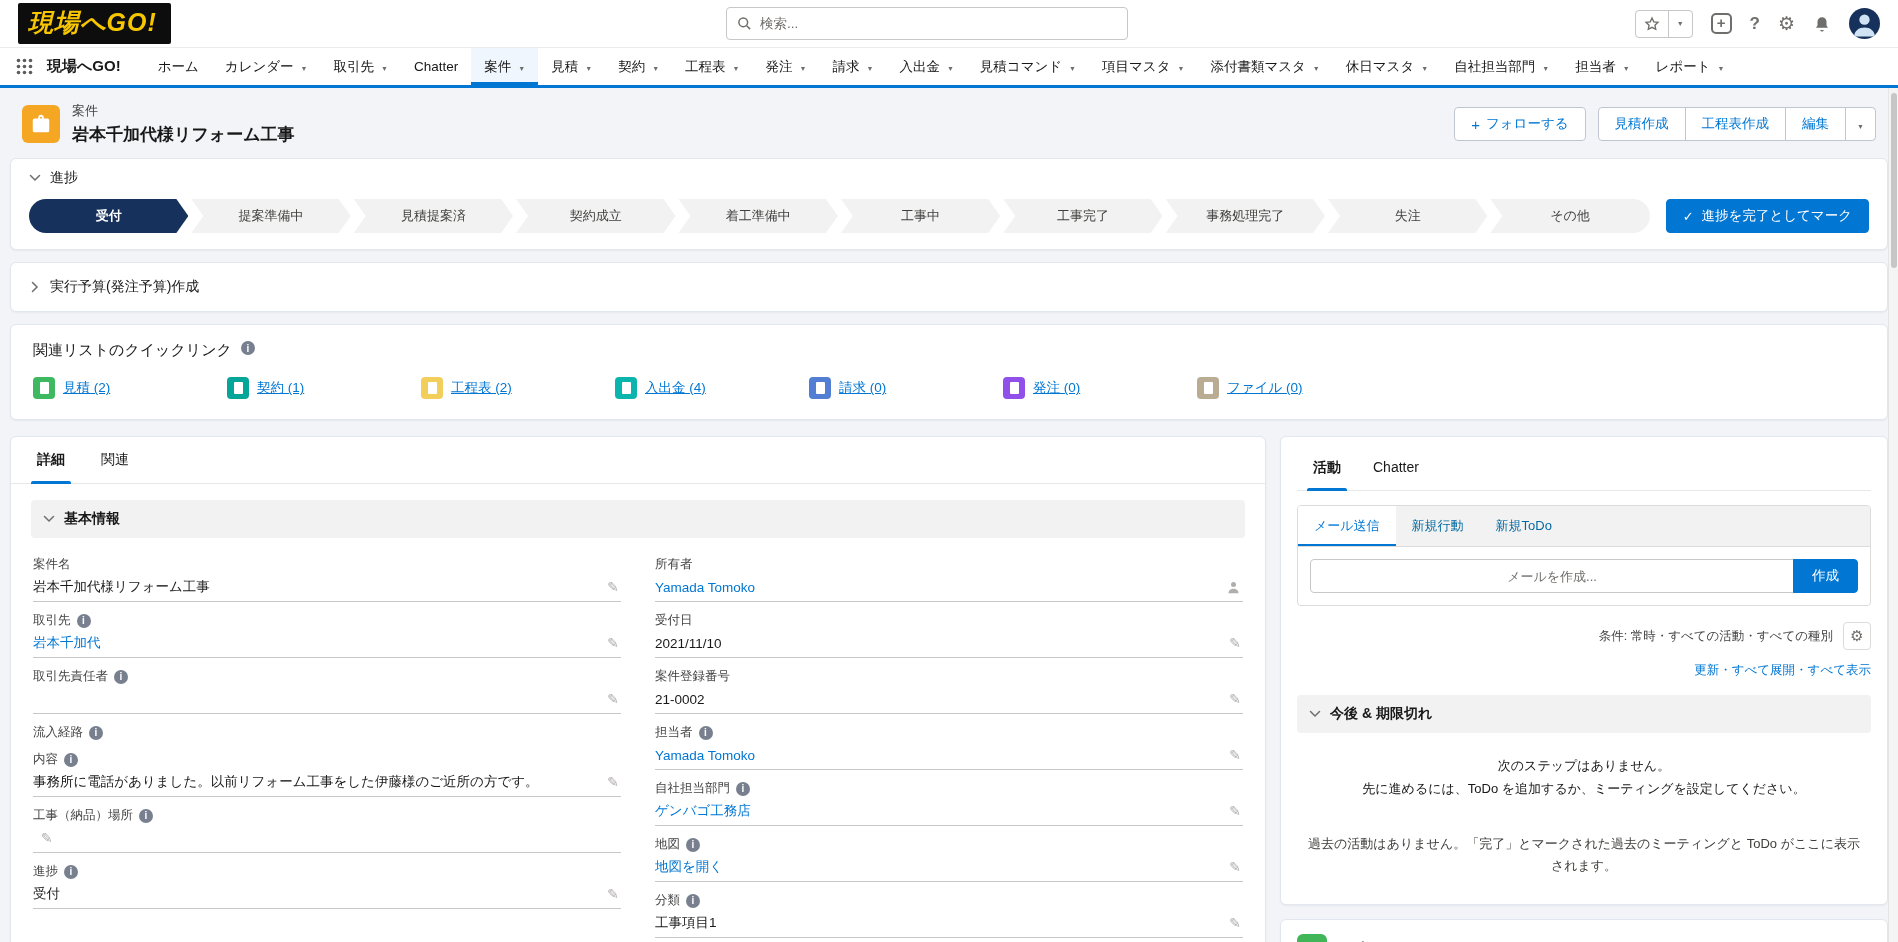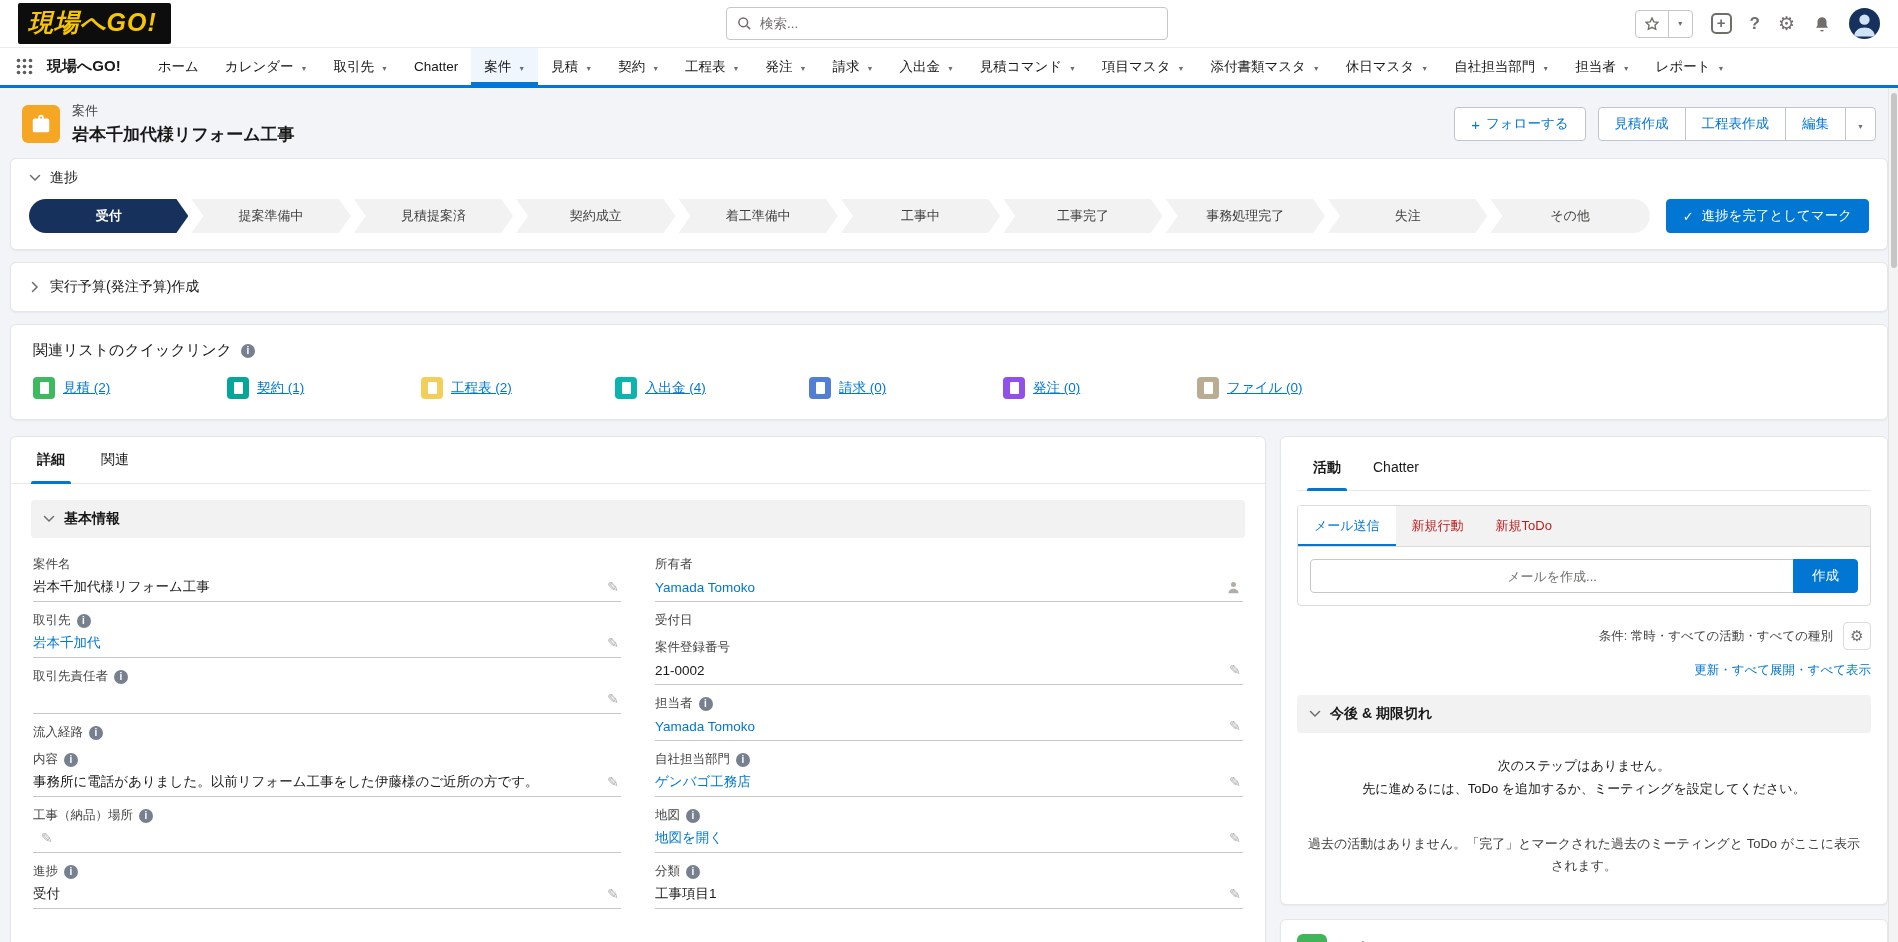--- a/index.html
+++ b/index.html
@@ -3,21 +3,21 @@
 <meta charset="utf-8">
 <style>
   * { margin:0; padding:0; box-sizing:border-box; }
   html,body { width:1898px; height:942px; overflow:hidden; }
   body { font-family:"Liberation Sans","DejaVu Sans",sans-serif; background:#f2f4f8; color:#181818; font-size:13px; position:relative; }
   input,button { font-family:inherit; }
 
   
   .gheader { height:48px; background:#fff; display:flex; align-items:center; padding:0 18px; position:relative; border-bottom:1px solid #ececec; }
   .logo { background:#0d0d0d; color:#f7c600; font-weight:900; font-style:italic; font-size:25px; padding:3px 14px 5px 10px; letter-spacing:1px; border-radius:2px; white-space:nowrap; }
-  .gsearch { position:absolute; left:726px; top:7px; width:442px; height:33px; border:1px solid #c9c7c5; border-radius:4px; display:flex; align-items:center; padding:12px 10px; background:#fff; }
+  .gsearch { position:absolute; left:726px; top:7px; width:402px; height:33px; border:1px solid #c9c7c5; border-radius:4px; display:flex; align-items:center; padding:12px 10px; background:#fff; }
   .gsearch-input { border:none; outline:none; flex:1; font-size:13.5px; margin-left:8px; color:#181818; background:transparent; }
   .gsearch-input::placeholder { color:#706e6b; }
   .gicons { margin-left:auto; display:flex; align-items:center; gap:18px; }
   .fav-group { display:flex; border:1px solid #c9c7c5; border-radius:4px; height:28px; align-items:center; overflow:hidden; }
   .fav-group .gicon { padding:0 8px; height:100%; }
   .fav-group .gicon + .gicon { border-left:1px solid #c9c7c5; }
   .gicon { color:#706e6b; font-size:16px; cursor:pointer; display:flex; align-items:center; justify-content:center; line-height:1; }
   .tiny-caret::before { content:"▼"; font-size:7px; color:#706e6b; }
   .plus-box { width:21px; height:21px; border:2px solid #706e6b; border-radius:5px; font-size:15px; font-weight:700; }
   .plus-box::before { content:"+"; margin-top:-2px; }
@@ -66,21 +66,21 @@
   .path-stage.current { background:#16325c; color:#fff; font-weight:700; }
   .btn-primary { background:#0176d3; color:#fff; border:1px solid #0176d3; border-radius:4px; height:34px; font-size:13.5px; padding:0 16px; cursor:pointer; display:flex; align-items:center; gap:8px; justify-content:center; }
   .mark-complete { white-space:nowrap; }
   .check-icon::before { content:"✓"; font-size:13px; }
 
   
   .budget-card { padding:15px 18px; }
 
   
   .ql-card { padding:16px 22px 20px; margin-bottom:16px; }
-  .ql-title-row { display:flex; align-items:center; gap:9px; font-size:15px; }
+  .ql-title-row { display:flex; align-items:flex-start; gap:9px; font-size:15px; }
   .info-icon { width:14px; height:14px; border-radius:50%; background:#78808f; color:#fff; display:inline-flex; align-items:center; justify-content:center; cursor:pointer; flex:0 0 auto; }
   .info-icon::before { content:"i"; font-size:10px; font-weight:700; }
   .ql-row { display:flex; margin-top:17px; }
   .ql-item { display:flex; align-items:center; gap:8px; width:194px; }
   .ql-icon { width:22px; height:22px; border-radius:4px; display:inline-flex; align-items:center; justify-content:center; flex:0 0 auto; }
   .ql-icon::after { content:""; width:9px; height:12px; background:#fff; border-radius:1px; }
   .ql-link { color:#0176d3; text-decoration:underline; font-size:13.5px; cursor:pointer; }
 
   
   .main-row { display:flex; gap:14px; padding:0 10px; align-items:flex-start; }
@@ -106,21 +106,21 @@
   .owner-icon { margin-left:8px; cursor:pointer; display:flex; }
 
   
   .activity-card { padding:14px 16px 20px; }
   .activity-tabs { display:flex; border-bottom:1px solid #e8e8e8; }
   .atab { padding:8px 16px 13px; font-size:14px; cursor:pointer; position:relative; color:#181818; }
   .atab.active { font-weight:700; }
   .atab.active::after { content:""; position:absolute; left:10px; right:10px; bottom:-1px; height:3px; background:#0176d3; border-radius:2px 2px 0 0; }
   .composer-box { margin-top:14px; border:1px solid #dddbda; border-radius:4px; overflow:hidden; }
   .subtabs { display:flex; background:#f3f2f2; border-bottom:1px solid #dddbda; }
-  .stab { padding:11px 16px; font-size:13px; color:#b91c1c; cursor:pointer; }
+  .stab { padding:11px 16px; font-size:13px; color:#0369a1; cursor:pointer; }
   .stab.active { color:#0176d3; background:#fff; box-shadow:inset 0 -2px 0 #0176d3; }
   .composer-body { padding:12px; display:flex; }
   .composer-input { flex:1; height:34px; border:1px solid #c9c7c5; border-radius:4px 0 0 4px; text-align:center; font-size:13px; outline:none; color:#181818; padding:0 10px; }
   .composer-input::placeholder { color:#706e6b; }
   .composer-btn { border-radius:0 4px 4px 0; margin-left:-1px; padding:0 18px; }
   .filter-row { margin-top:16px; display:flex; align-items:center; justify-content:flex-end; gap:10px; font-size:12.5px; color:#444; }
   .filter-btn { width:28px; height:28px; border:1px solid #dddbda; background:#fff; border-radius:4px; color:#706e6b; cursor:pointer; display:flex; align-items:center; justify-content:center; }
   .filter-btn::before { content:"⚙"; font-size:15px; font-family:"DejaVu Sans",sans-serif; }
   .refresh-row { margin-top:12px; text-align:right; font-size:12.5px; }
   .blue-link { color:#0176d3; cursor:pointer; text-decoration:none; }
@@ -548,20 +548,25 @@
                 </svg>
               </span>
             </div>
           </div>
 
           <div class="field">
             <div class="field-label-row">
               <span class="field-label">受付日</span>
 
             </div>
+            <div class="field-value-row">
+              <span class="field-value">2021/11/10</span>
+              <span class="edit-icon"></span>
+
+            </div>
           </div>
 
           <div class="field">
             <div class="field-label-row">
               <span class="field-label">案件登録番号</span>
 
             </div>
             <div class="field-value-row">
               <span class="field-value">21-0002</span>
               <span class="edit-icon"></span>

